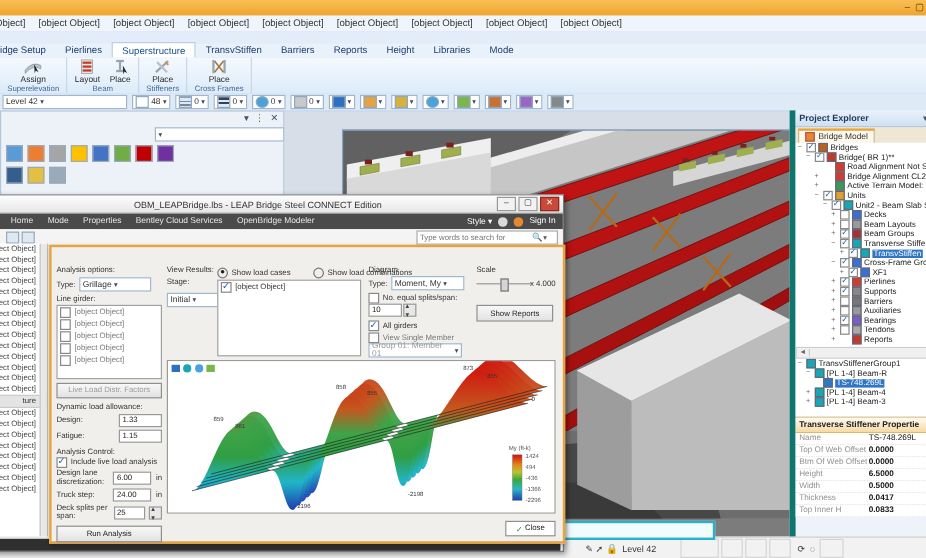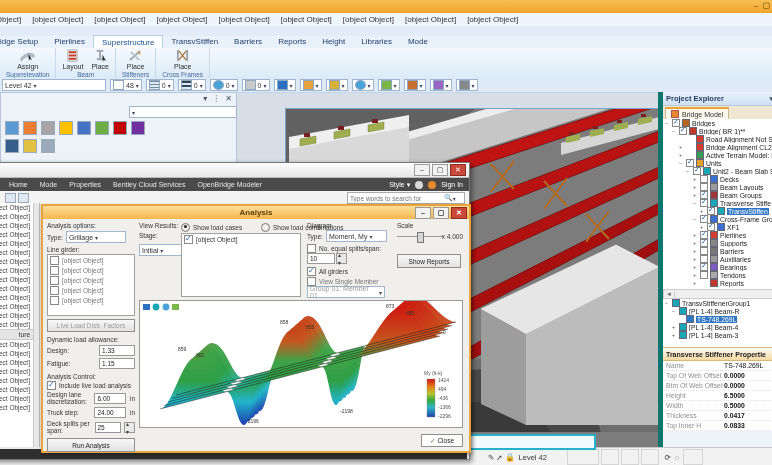--- a/index.html
+++ b/index.html
@@ -371,20 +371,21 @@
       <polygon points="195,200 330,136 373,158 240,225" fill="#e6e6e6" stroke="#f7f7f7" stroke-width="0.6"></polygon>
       <polygon points="240,225 373,158 373,316 240,316" fill="#bcbcbc"></polygon>
       <polygon points="195,200 240,225 240,316 195,295" fill="#9d9d9d"></polygon>
     </svg>
   </div>
 
   <div class="abs keyin"></div>
 
   <div class="abs leap">
     <div class="ltitle">
+      <span>OBM_LEAPBridge.lbs - LEAP Bridge Steel CONNECT Edition</span>
       <span class="lctl">
         <span class="lbtn">–</span>
         <span class="lbtn">▢</span>
         <span class="lbtn red">✕</span>
       </span>
     </div>
     <div class="lband">
       <span>Home</span>
       <span>Mode</span>
       <span>Properties</span>
@@ -434,28 +435,20 @@
           <div class="navitem">[object Object]</div>
           <div class="navitem">[object Object]</div>
           <div class="navitem">[object Object]</div>
           <div class="navitem">[object Object]</div>
         </div>
       <div class="navscroll"></div>
     </div>
     <div class="leapfoot"></div>
 
     <div class="dlg">
-      <div class="dhead">
-        <span>Analysis</span>
-        <span class="dctl">
-          <span class="lbtn">–</span>
-          <span class="lbtn">▢</span>
-          <span class="lbtn red">✕</span>
-        </span>
-      </div>
 
       <div class="abs" style="left:4px;top:16px;width:88px;height:226px">
         <div class="glabel">Analysis options:</div>
         <div style="display:flex;gap:3px;align-items:center;margin-top:2px">
           <span class="glabel">Type:</span>
           <span class="combo dd" style="width:54px">
             <span>Grillage</span>
             </span>
         </div>
         <div class="glabel" style="margin-top:3px">Line girder:</div>

